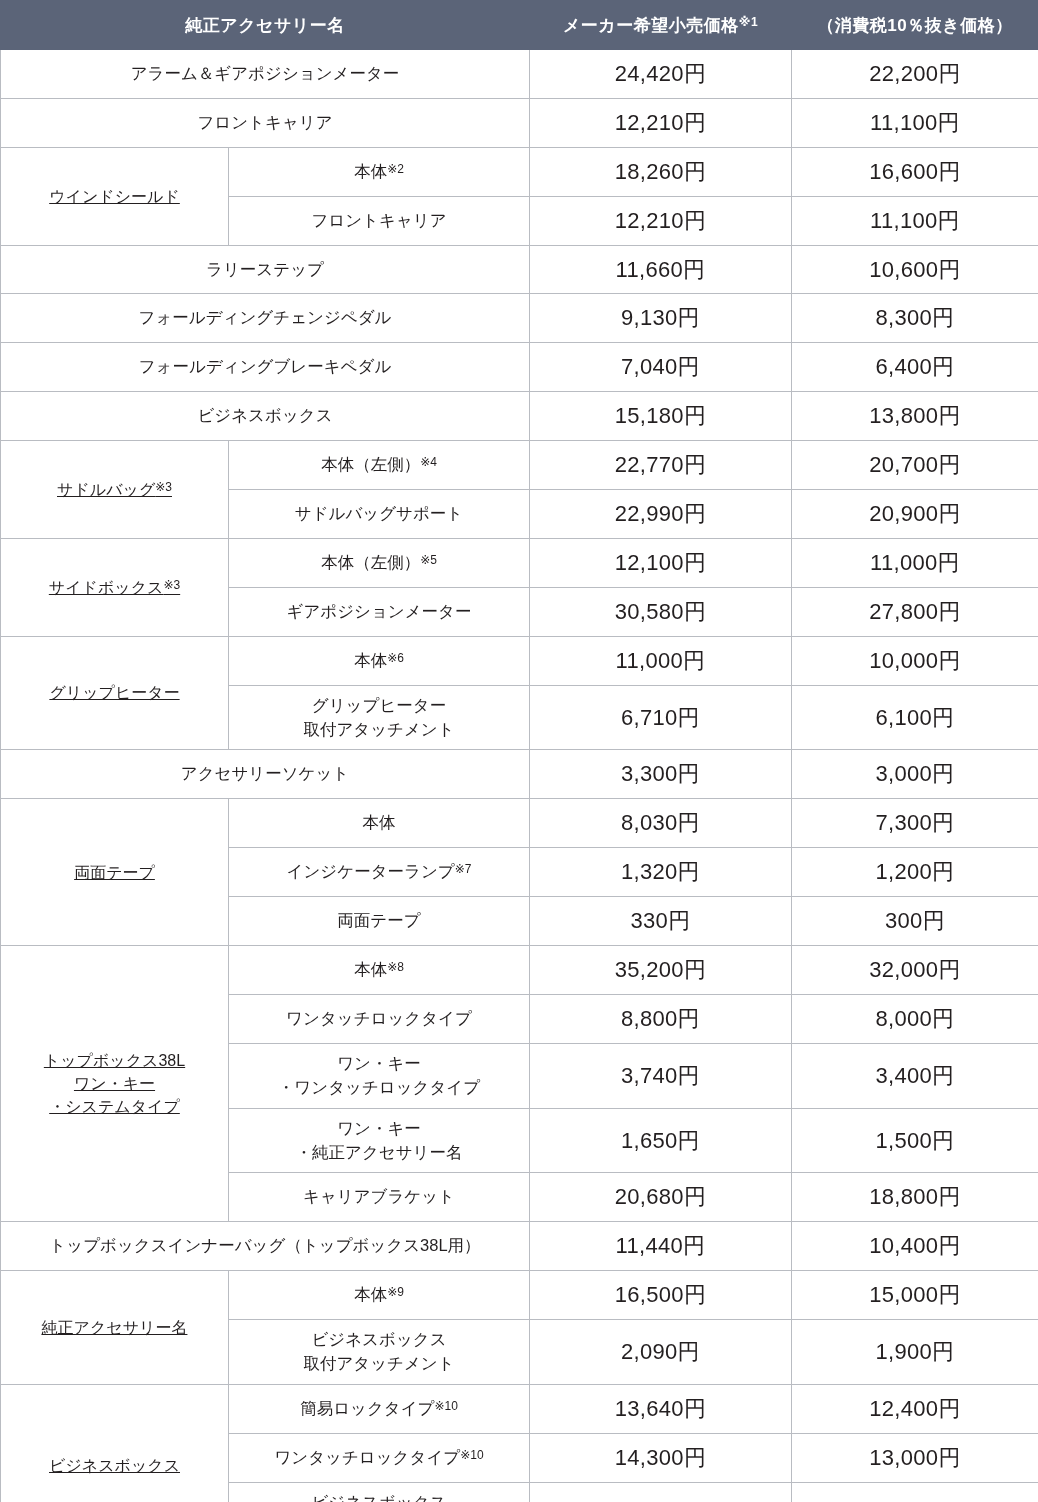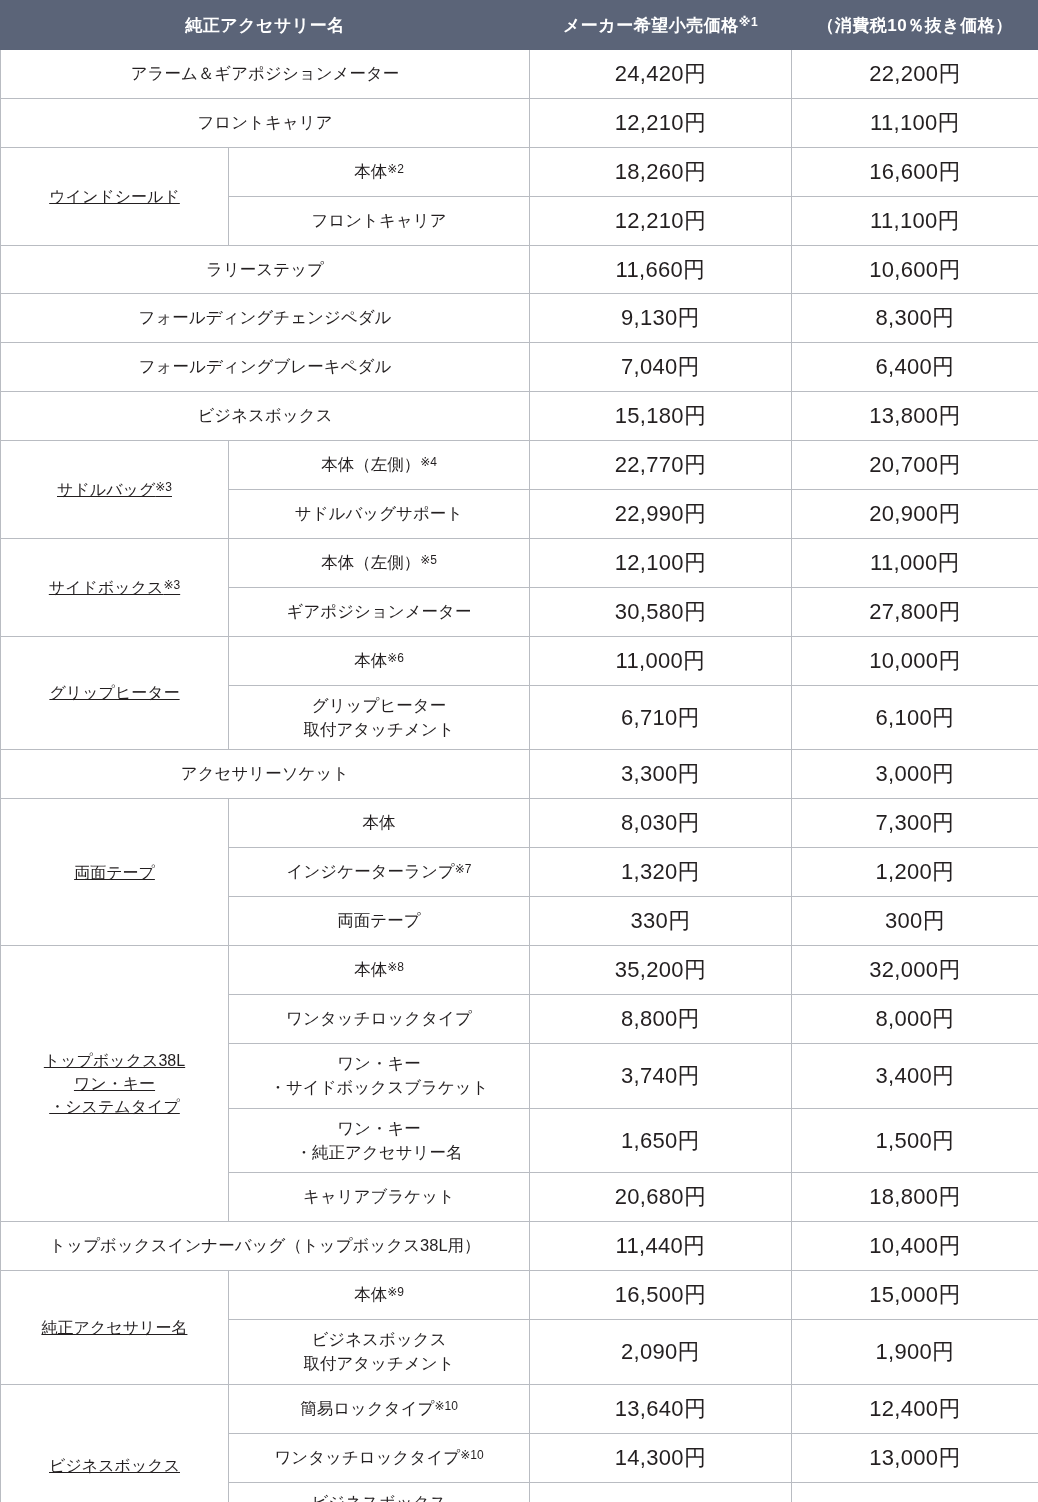--- a/index.html
+++ b/index.html
@@ -202,21 +202,21 @@
           <td class="price">32,000円</td>
         </tr>
         <tr>
           <td>ワンタッチロックタイプ</td>
           <td class="price">8,800円</td>
           <td class="price">8,000円</td>
         </tr>
         <tr>
           <td>
             <span class="line2">ワン・キー</span>
-            <span class="line2">・サイドボックスブラケット</span>
+            <span class="line2">・ワンタッチロックタイプ</span>
           </td>
           <td class="price">3,740円</td>
           <td class="price">3,400円</td>
         </tr>
         <tr>
           <td>
             <span class="line2">ワン・キー</span>
             <span class="line2">・純正アクセサリー名</span>
           </td>
           <td class="price">1,650円</td>

